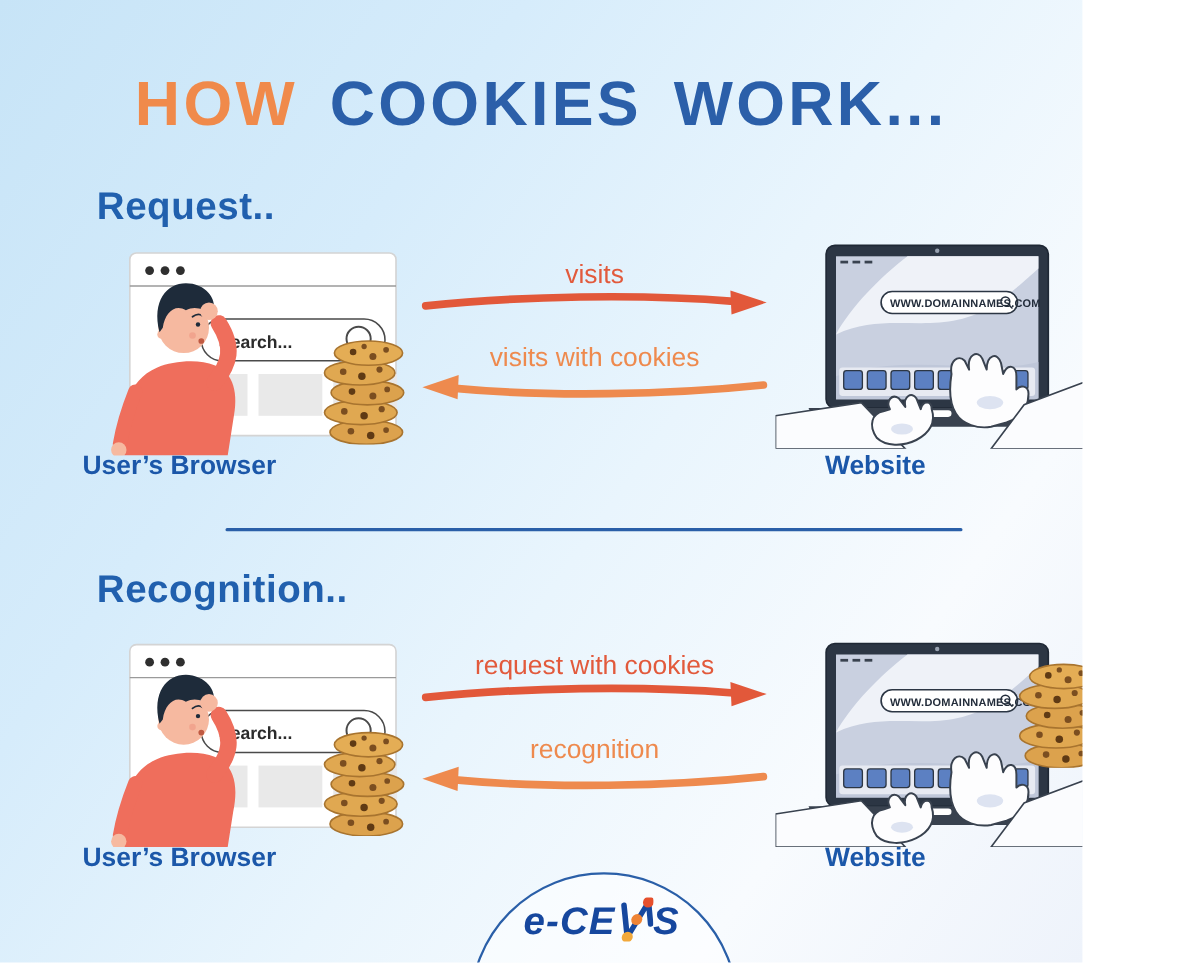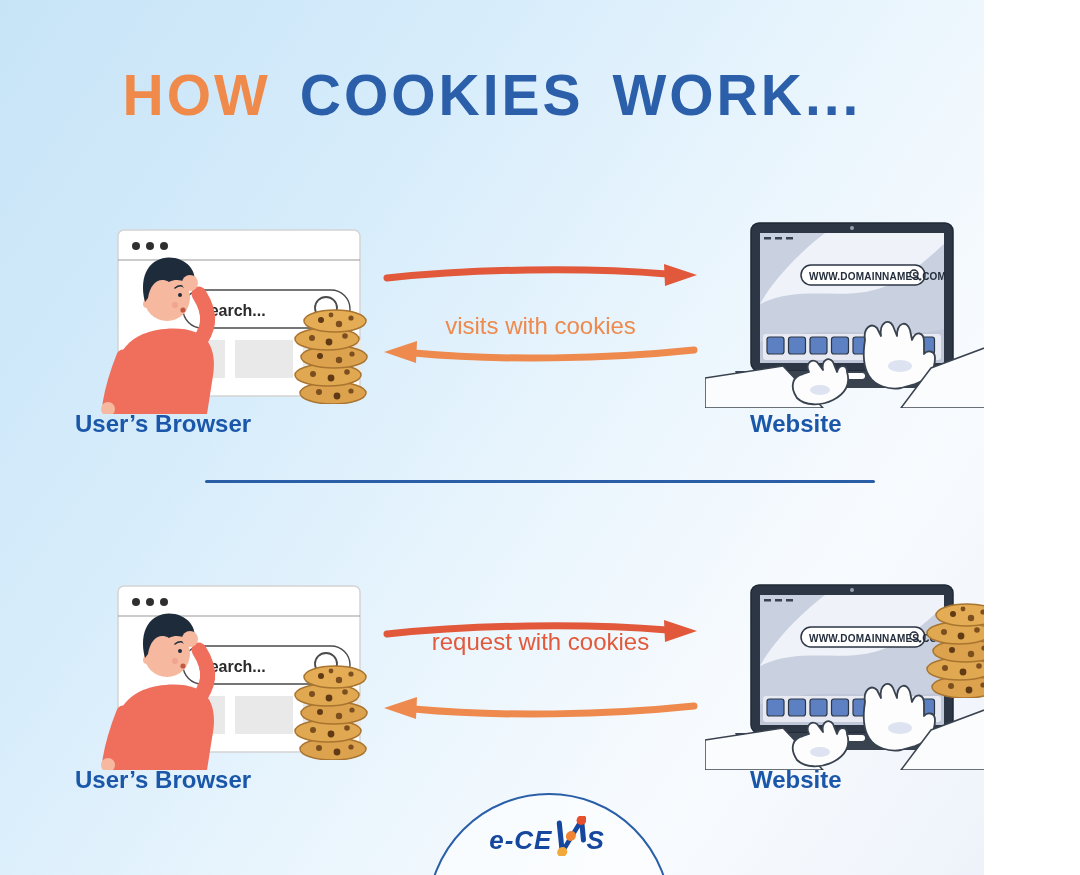--- a/index.html
+++ b/index.html
@@ -28,21 +28,21 @@
   .lbl-orange{color:#ee8a4e;}
   .divider{
     left:205px;top:480px;width:670px;height:3px;background:#2a5fa8;border-radius:2px;
   }
   .logo-circle{
     left:427px;top:793px;width:240px;height:240px;border-radius:50%;
     border:2px solid #2a5fa8;background:rgba(255,255,255,.5);
   }
   .logo-text{
     left:427px;top:816px;width:240px;text-align:center;
-    font-size:26px;font-weight:800;font-style:italic;color:#16479e;letter-spacing:1px;
+    font-size:35px;font-weight:800;font-style:italic;color:#16479e;letter-spacing:1px;
   }
   .logo-text svg{vertical-align:-7px;}
   svg text{font-family:"Liberation Sans",sans-serif;}
 </style>
 </head>
 <body>
 
 <div class="canvas">
 
   <svg width="0" height="0" style="position:absolute" aria-hidden="true">
@@ -165,56 +165,60 @@
         </g>
       </symbol>
     </defs>
   </svg>
 
   <div class="abs title">
     <span class="accent">HOW</span>
     <span>COOKIES WORK...</span>
   </div>
 
+  <div class="abs section-heading" style="left:88px;top:168px;">Request..</div>
 
   <svg class="abs" style="left:95px;top:224px;" width="280" height="190" viewBox="0 0 280 190">
       <use href="#sym-browser"></use>
     </svg>
 
+  <div class="abs arrow-label lbl-red" style="left:383px;top:236px;">visits</div>
   <svg class="abs" style="left:383px;top:262px;" width="315" height="26" viewBox="0 0 315 26">
     <path d="M4,16 C90,7 200,5 284,12" stroke="#e2583a" stroke-width="7" fill="none" stroke-linecap="round"></path>
     <polygon points="281,2 314,13 282,24" fill="#e2583a"></polygon>
   </svg>
 
   <div class="abs arrow-label lbl-orange" style="left:383px;top:312px;">visits with cookies</div>
   <svg class="abs" style="left:383px;top:338px;" width="315" height="26" viewBox="0 0 315 26">
     <path d="M311,12 C225,21 115,23 31,15" stroke="#ee8a4e" stroke-width="7" fill="none" stroke-linecap="round"></path>
     <polygon points="34,3 1,14 33,25" fill="#ee8a4e"></polygon>
   </svg>
 
   <svg class="abs" style="left:705px;top:218px;" width="290" height="190" viewBox="0 0 290 190">
       <use href="#sym-laptop"></use>
     </svg>
 
   <div class="abs scene-label" style="left:75px;top:410px;width:280px;">User’s Browser</div>
   <div class="abs scene-label" style="left:750px;top:410px;width:220px;">Website</div>
 
   <div class="abs divider"></div>
 
+  <div class="abs section-heading" style="left:88px;top:516px;">Recognition..</div>
 
   <svg class="abs" style="left:95px;top:580px;" width="280" height="190" viewBox="0 0 280 190">
       <use href="#sym-browser"></use>
     </svg>
 
-  <div class="abs arrow-label lbl-red" style="left:383px;top:592px;margin-top:36px;">request with cookies</div>
+  <div class="abs arrow-label lbl-red" style="left:383px;top:592px;">request with cookies</div>
   <svg class="abs" style="left:383px;top:618px;" width="315" height="26" viewBox="0 0 315 26">
     <path d="M4,16 C90,7 200,5 284,12" stroke="#e2583a" stroke-width="7" fill="none" stroke-linecap="round"></path>
     <polygon points="281,2 314,13 282,24" fill="#e2583a"></polygon>
   </svg>
 
+  <div class="abs arrow-label lbl-orange" style="left:383px;top:668px;">recognition</div>
   <svg class="abs" style="left:383px;top:694px;" width="315" height="26" viewBox="0 0 315 26">
     <path d="M311,12 C225,21 115,23 31,15" stroke="#ee8a4e" stroke-width="7" fill="none" stroke-linecap="round"></path>
     <polygon points="34,3 1,14 33,25" fill="#ee8a4e"></polygon>
   </svg>
 
   <svg class="abs" style="left:705px;top:580px;" width="290" height="190" viewBox="0 0 290 190">
       <use href="#sym-laptop"></use>
     </svg>
   <svg class="abs" style="left:925px;top:602px;" width="76" height="96" viewBox="0 0 76 96">
       <use href="#sym-cookies"></use>

